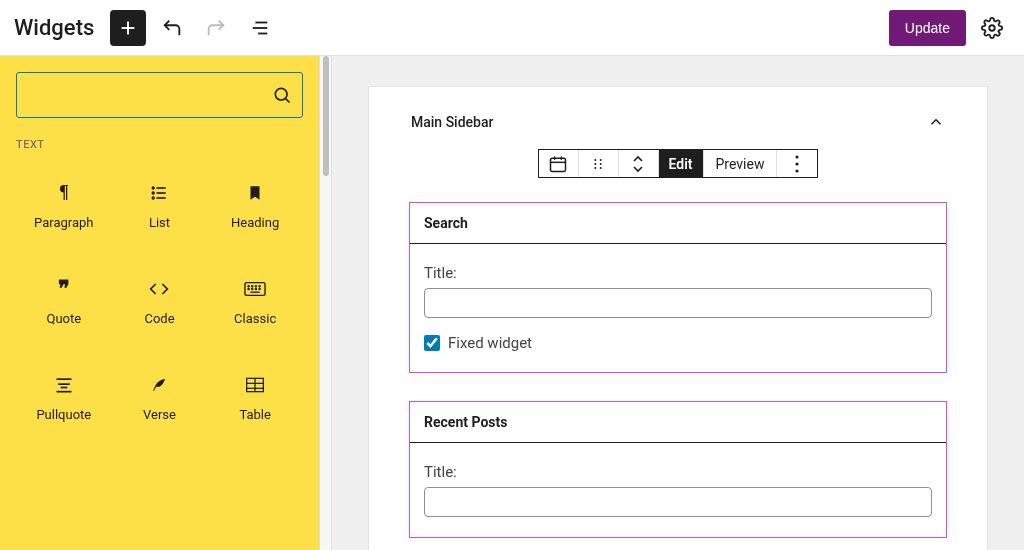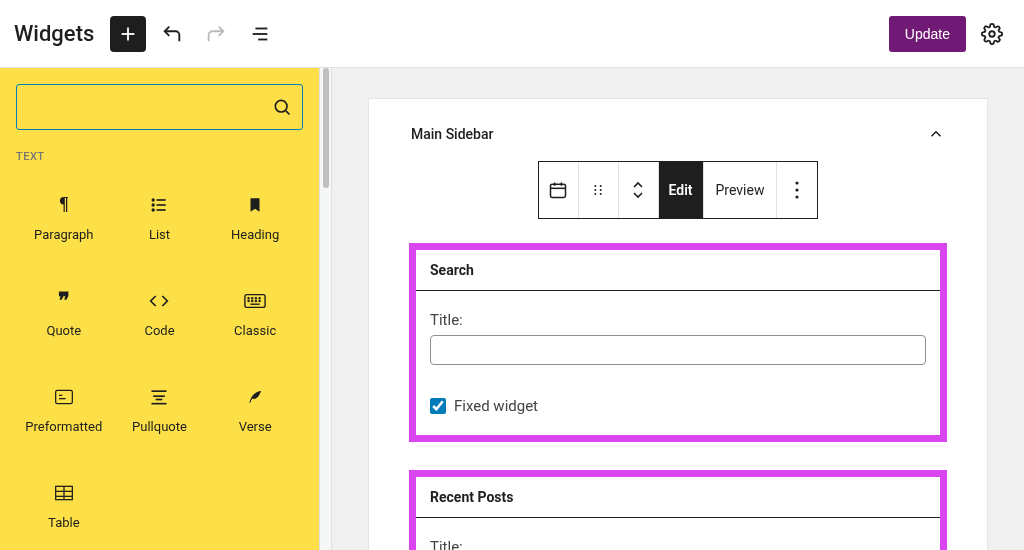--- a/index.html
+++ b/index.html
@@ -1,17 +1,17 @@
 <!DOCTYPE html>
 <html><head>
 <meta charset="utf-8">
 <style>
   * { box-sizing: border-box; margin:0; padding:0; }
   html,body { width:1024px; height:550px; font-family:-apple-system, BlinkMacSystemFont, "Segoe UI", Roboto, Arial, sans-serif; background:#f0f0f1; color:#1e1e1e; overflow:hidden; }
-  .topbar { height:68px; background:#fff; border-bottom:1px solid #e0e0e0; display:flex; align-items:center; padding:0 14px; gap:8px; }
+  .topbar { height:56px; background:#fff; border-bottom:1px solid #e0e0e0; display:flex; align-items:center; padding:0 14px; gap:8px; }
   .title { font-size:22px; font-weight:500; margin-right:8px; }
   .btn-icon { width:36px; height:36px; display:flex; align-items:center; justify-content:center; border:none; background:transparent; border-radius:4px; cursor:pointer; color:#1e1e1e; }
   .btn-icon.dark { background:#1e1e1e; color:#fff; border-radius:4px; }
   .btn-icon.disabled { color:#bbb; cursor:default; }
   .spacer { flex:1; }
   .btn-primary { background:#701a75; color:#fff; border:none; padding:10px 16px; font-size:14px; font-weight:500; border-radius:3px; cursor:pointer; }
   .workspace { display:flex; height:calc(100% - 56px); }
   .left-panel { width:320px; background:#fde047; border-right:1px solid #e0e0e0; padding:16px; overflow:auto; position:relative; }
   .scroll-gutter { width:12px; background:#f6f7f7; border-right:1px solid #e0e0e0; position:relative; }
   .scroll-thumb { position:absolute; top:0; left:3px; width:6px; height:120px; background:#c0c0c0; border-radius:3px; }
@@ -20,30 +20,30 @@
   .section-label { font-size:11px; letter-spacing:0.5px; color:#757575; text-transform:uppercase; margin:12px 0 6px; font-weight:500; }
   .block-grid { display:grid; grid-template-columns:repeat(3,1fr); }
   .block-item { display:flex; flex-direction:column; align-items:center; justify-content:center; gap:10px; height:96px; cursor:pointer; border-radius:4px; }
   .block-item .icon { height:24px; display:flex; align-items:center; justify-content:center; font-size:18px; }
   .block-item .lbl { font-size:13px; color:#1e1e1e; }
   .canvas { flex:1; overflow:auto; padding:30px 36px; }
   .editor-surface { background:#fff; min-height:760px; padding:26px 40px 40px; border:1px solid #e4e4e4; position:relative; }
   .area-header { display:flex; align-items:center; justify-content:space-between; font-size:14px; font-weight:500; margin-bottom:18px; padding:0 2px;gap:12px; }
   .floating-toolbar { display:flex; align-items:center; justify-content:center; margin:0 auto 24px; }
   .toolbar-inner { display:flex; border:1px solid #1e1e1e; background:#fff; }
-  .toolbar-cell { height:56px; min-width:40px; display:flex; align-items:center; justify-content:center; border-right:1px solid #e0e0e0; font-size:14px; cursor:pointer; padding:0 4px; }
+  .toolbar-cell { height:27px; min-width:40px; display:flex; align-items:center; justify-content:center; border-right:1px solid #e0e0e0; font-size:14px; cursor:pointer; padding:0 4px; }
   .toolbar-cell:last-child { border-right:none; }
   .toolbar-cell.active { background:#1e1e1e; color:#fff; font-weight:600; padding:0 10px; }
   .toolbar-cell.text { padding:0 12px; }
-  .widget-box { border:7px solid #d946ef; margin-bottom:28px; }
+  .widget-box { border:1px solid #d946ef; margin-bottom:28px; }
   .widget-head { border-bottom:1px solid #1e1e1e; padding:12px 14px; font-weight:700; font-size:14px; }
   .widget-body { padding:20px 14px; }
   .field-label { font-size:15px; color:#444; margin-bottom:6px; display:block; }
   .text-input { width:100%; height:30px; border:1px solid #8c8f94; border-radius:4px; padding:0 8px; font-size:14px; }
-  .checkbox-row { display:flex; align-items:center; gap:8px; margin-top:32px; font-size:15px; color:#444; }
+  .checkbox-row { display:flex; align-items:center; gap:8px; margin-top:16px; font-size:15px; color:#444; }
   .checkbox-row input { width:16px; height:16px; accent-color:#007cba; }
   .watermark { position:absolute; left:10px; top:175px; font-size:38px; font-weight:700; color:rgba(160,160,160,0.35); letter-spacing:2px; pointer-events:none; }
   svg { display:block; }
 </style>
 </head>
 <body>
 
 <div class="topbar">
   <div class="title">Widgets</div>
   <button class="btn-icon dark">
@@ -147,30 +147,20 @@
               <circle cx="5" cy="8" r="0.6" fill="currentColor"></circle>
               <circle cx="9" cy="8" r="0.6" fill="currentColor"></circle>
               <circle cx="13" cy="8" r="0.6" fill="currentColor"></circle>
               <circle cx="17" cy="8" r="0.6" fill="currentColor"></circle>
               <line x1="7" y1="11.5" x2="17" y2="11.5"></line>
             </svg>
           </span>
         <span class="lbl">Classic</span>
       </div>
 
-      <div class="block-item">
-        <span class="icon">
-            <svg width="20" height="18" viewBox="0 0 24 20" fill="none" stroke="currentColor" stroke-width="1.5">
-              <rect x="2" y="2" width="20" height="16" rx="2"></rect>
-              <line x1="6" y1="8" x2="10" y2="8"></line>
-              <line x1="6" y1="12" x2="14" y2="12"></line>
-            </svg>
-          </span>
-        <span class="lbl">Preformatted</span>
-      </div>
 
       <div class="block-item">
         <span class="icon">
             <svg width="20" height="18" viewBox="0 0 24 20" fill="none" stroke="currentColor" stroke-width="2">
               <line x1="3" y1="3" x2="21" y2="3"></line>
               <line x1="5" y1="9" x2="19" y2="9"></line>
               <line x1="8" y1="13" x2="16" y2="13"></line>
               <line x1="3" y1="18" x2="21" y2="18"></line>
             </svg>
           </span>

